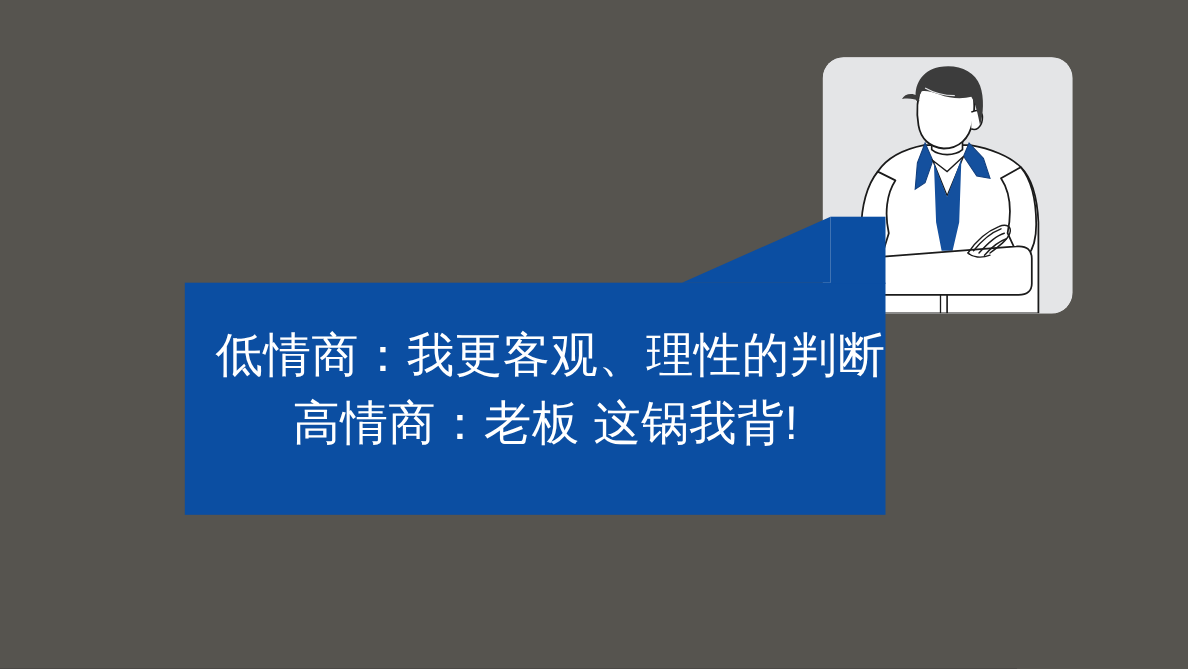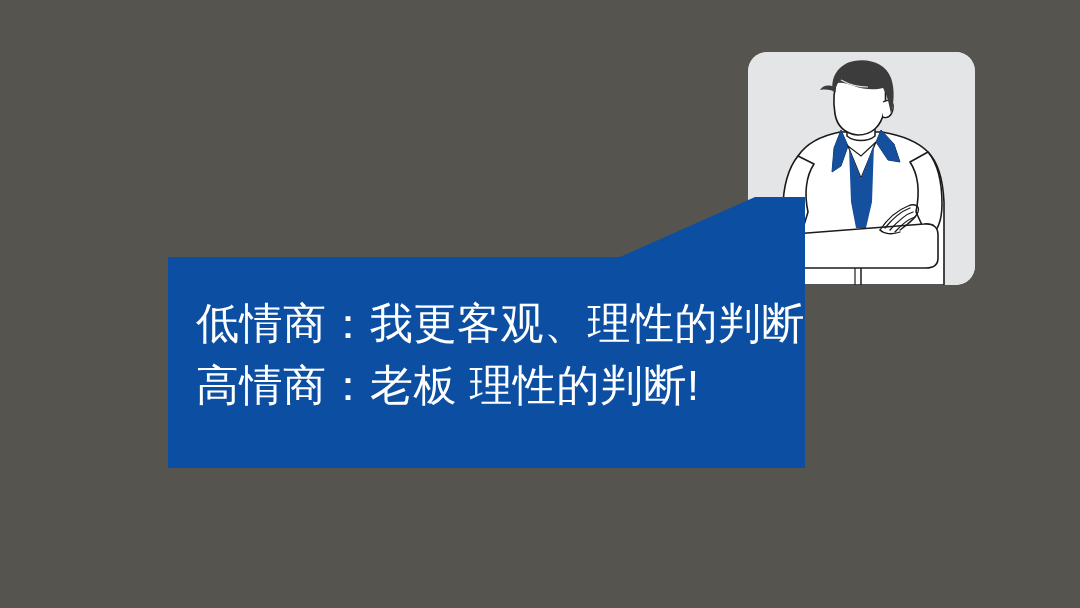--- a/index.html
+++ b/index.html
@@ -49,21 +49,21 @@
     position: absolute;
     left: 196px;
     top: 292px;
     width: 600px;
     color: #ffffff;
     font-size: 43px;
     line-height: 62px;
     letter-spacing: 0.5px;
     white-space: nowrap;
   }
-  #bubble-text .line { display: block; }
+  #bubble-text .line { display: block; text-align: center; }
 </style>
 </head>
 <body>
 
 <div id="stage">
 
   <div id="bg"></div>
 
   <div id="avatar-card">
     <svg viewBox="0 0 227 233" xmlns="http://www.w3.org/2000/svg">
@@ -190,16 +190,16 @@
       <path d="M620 257 L 755 197 L 755 257 Z" fill="#0b4ea2"></path>
 
       <rect x="168" y="257" width="637" height="211" fill="#0b4ea2"></rect>
 
       <rect x="755" y="197" width="50" height="61" fill="#0b4ea2"></rect>
     </svg>
   </div>
 
   <div id="bubble-text">
     <span class="line">低情商：我更客观、理性的判断</span>
-    <span class="line">高情商：老板 理性的判断!</span>
+    <span class="line">高情商：老板 这锅我背!</span>
   </div>
 
 </div>
 
 </body></html>

